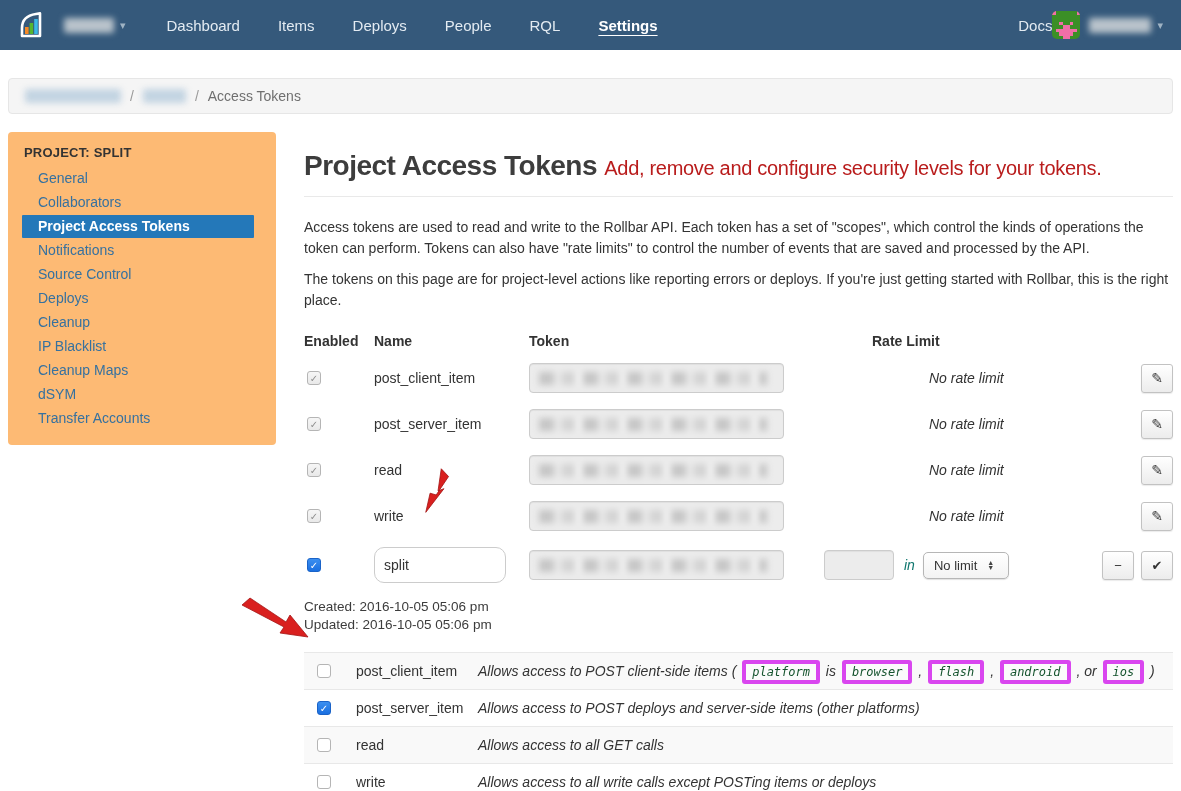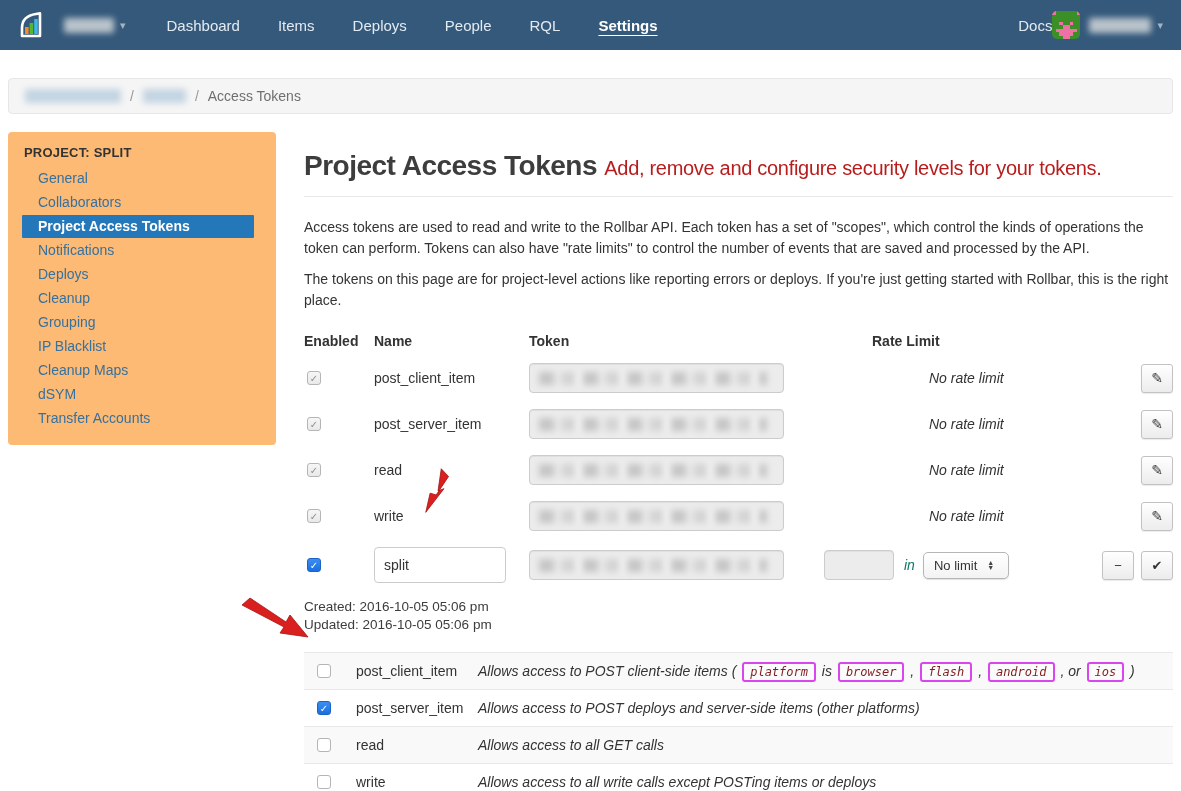--- a/index.html
+++ b/index.html
@@ -51,21 +51,21 @@
   .tname { color:#333; }
   .token-input { width:255px; height:30px; background:#ececec; border:1px solid #ccc; border-radius:4px; box-shadow:inset 0 1px 1px rgba(0,0,0,.06); display:flex; align-items:center; padding:0 9px; }
   .token-blur { width:228px; height:13px; border-radius:1px; filter:blur(3px);
     background:repeating-linear-gradient(90deg,#c6c6c6 0 15px,#e7e7e7 15px 23px,#d3d3d3 23px 36px,#f1f1f1 36px 44px); }
   .rate-text { font-style:italic; color:#333; margin-left:105px; }
   .actions { display:flex; justify-content:flex-end; gap:7px; }
   .btn-sq { width:32px; height:29px; border:1px solid #c2c2c2; border-radius:3px;
     background:linear-gradient(#ffffff,#ececec); box-shadow:0 1px 1px rgba(0,0,0,.08);
     display:flex; align-items:center; justify-content:center; font-size:13px; color:#333; cursor:pointer; }
   .btn-sq .pencil { display:inline-block; transform:rotate(0deg); font-size:14px; }
-  .name-input { width:132px; height:36px; border:1px solid #ccc; border-radius:4px; padding:0 9px; font-size:14px; color:#333; font-family:"Liberation Sans",sans-serif; }
+  .name-input { width:132px; height:36px; border:1px solid #ccc; border-radius:10px; padding:0 9px; font-size:14px; color:#333; font-family:"Liberation Sans",sans-serif; }
   .rate-edit { display:flex; align-items:center; }
   .rate-input { width:70px; height:30px; background:#ececec; border:1px solid #ccc; border-radius:4px; box-shadow:inset 0 1px 1px rgba(0,0,0,.06); }
   .rate-in { font-style:italic; margin:0 8px 0 10px; color:#0f766e; }
   .select-box { height:27px; min-width:86px; border:1px solid #b6b6b6; border-radius:5px; background:linear-gradient(#fff,#f3f3f3);
     box-shadow:0 1px 1px rgba(0,0,0,.12); display:flex; align-items:center; padding:0 6px 0 10px; font-size:13px; cursor:pointer; }
   .select-box .stepper { margin-left:10px; display:flex; flex-direction:column; line-height:5px; font-size:7px; color:#444; }
 
   
   .cb { width:14px; height:14px; border-radius:3px; display:flex; align-items:center; justify-content:center; font-size:10px; cursor:pointer; margin-left:3px; }
   .cb.dis { background:linear-gradient(#f6f6f6,#e9e9e9); border:1px solid #b5b5b5; color:#8e8e8e; }
@@ -73,22 +73,22 @@
   .cb.off { background:#fff; border:1px solid #b5b5b5; color:transparent; }
 
   .meta-line { font-size:13.5px; color:#3c3c3c; margin-top:3px; }
   .meta-line:first-of-type { margin-top:8px; }
 
   
   .scopes { margin-top:20px; border-bottom:1px solid #e8e8e8; }
   .srow { display:grid; grid-template-columns:42px 122px 1fr; align-items:center; padding:10px 6px 10px 10px; border-top:1px solid #e8e8e8; min-height:36px; }
   .srow.alt { background:#f9f9f9; }
   .sdesc { font-style:italic; color:#333; }
-  .code-chip { font-family:"DejaVu Sans Mono", monospace; font-style:italic; font-size:12px; color:#7f1d1d;
-    background:#fbfbfb; border:2px solid #d946ef; border-radius:3px; padding:1px 6px; margin:0 2px; }
+  .code-chip { font-family:"DejaVu Sans Mono", monospace; font-style:italic; font-size:12px; color:#14532d;
+    background:#fbfbfb; border:4px solid #d946ef; border-radius:3px; padding:1px 6px; margin:0 2px; }
 
   .annotation { position:absolute; pointer-events:none; }
 </style>
 </head>
 <body>
 
 <div id="page">
 
   <div class="navbar">
     <div class="brand">
@@ -146,23 +146,23 @@
   </div>
 
   <div class="layout">
     <div class="sidebar">
       <div class="sidebar-title">PROJECT: SPLIT</div>
       <div id="side-items">
           <a class="side-item">General</a>
           <a class="side-item">Collaborators</a>
           <a class="side-item active">Project Access Tokens</a>
           <a class="side-item">Notifications</a>
+          <a class="side-item">Source Control</a>
           <a class="side-item">Deploys</a>
           <a class="side-item">Cleanup</a>
-          <a class="side-item">Grouping</a>
           <a class="side-item">IP Blacklist</a>
           <a class="side-item">Cleanup Maps</a>
           <a class="side-item">dSYM</a>
           <a class="side-item">Transfer Accounts</a>
         </div>
     </div>
 
     <div class="main">
       <h1 class="page-title">
         <span>Project Access Tokens</span>

